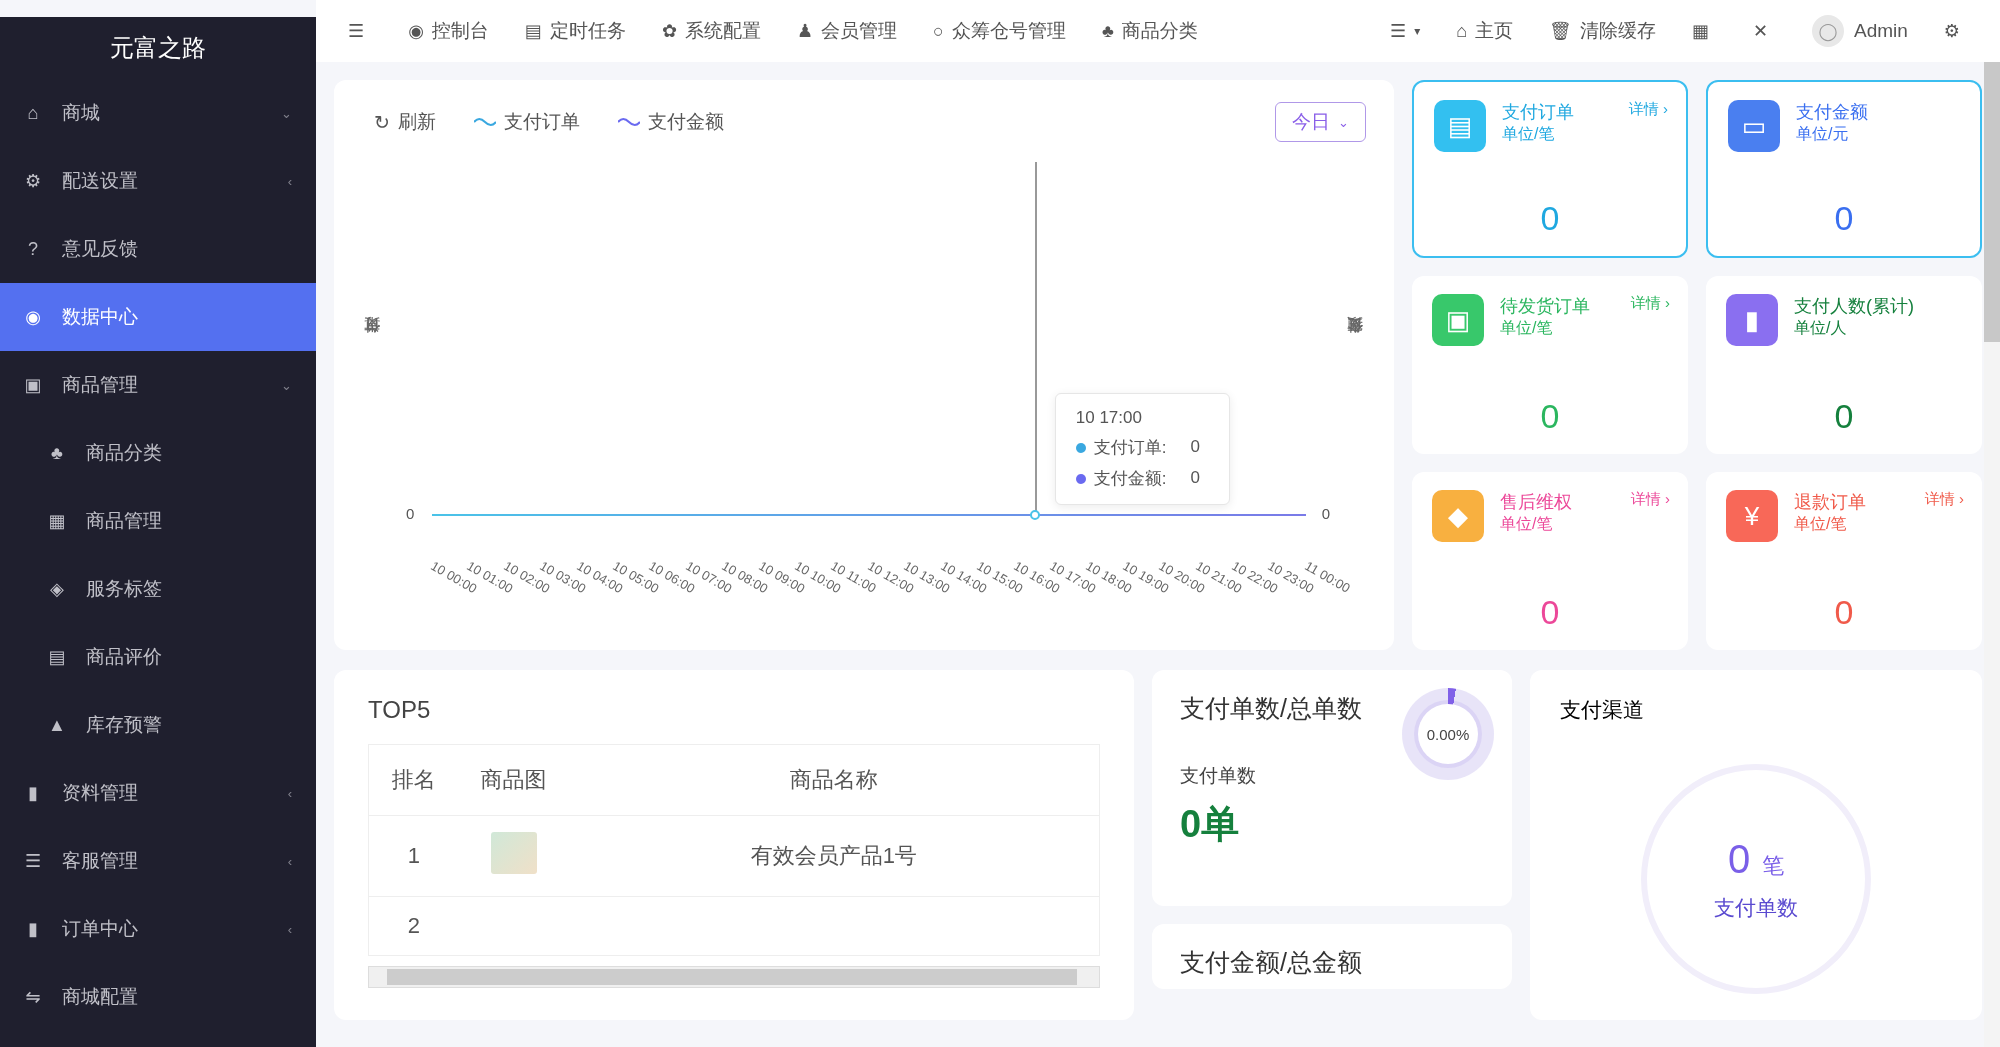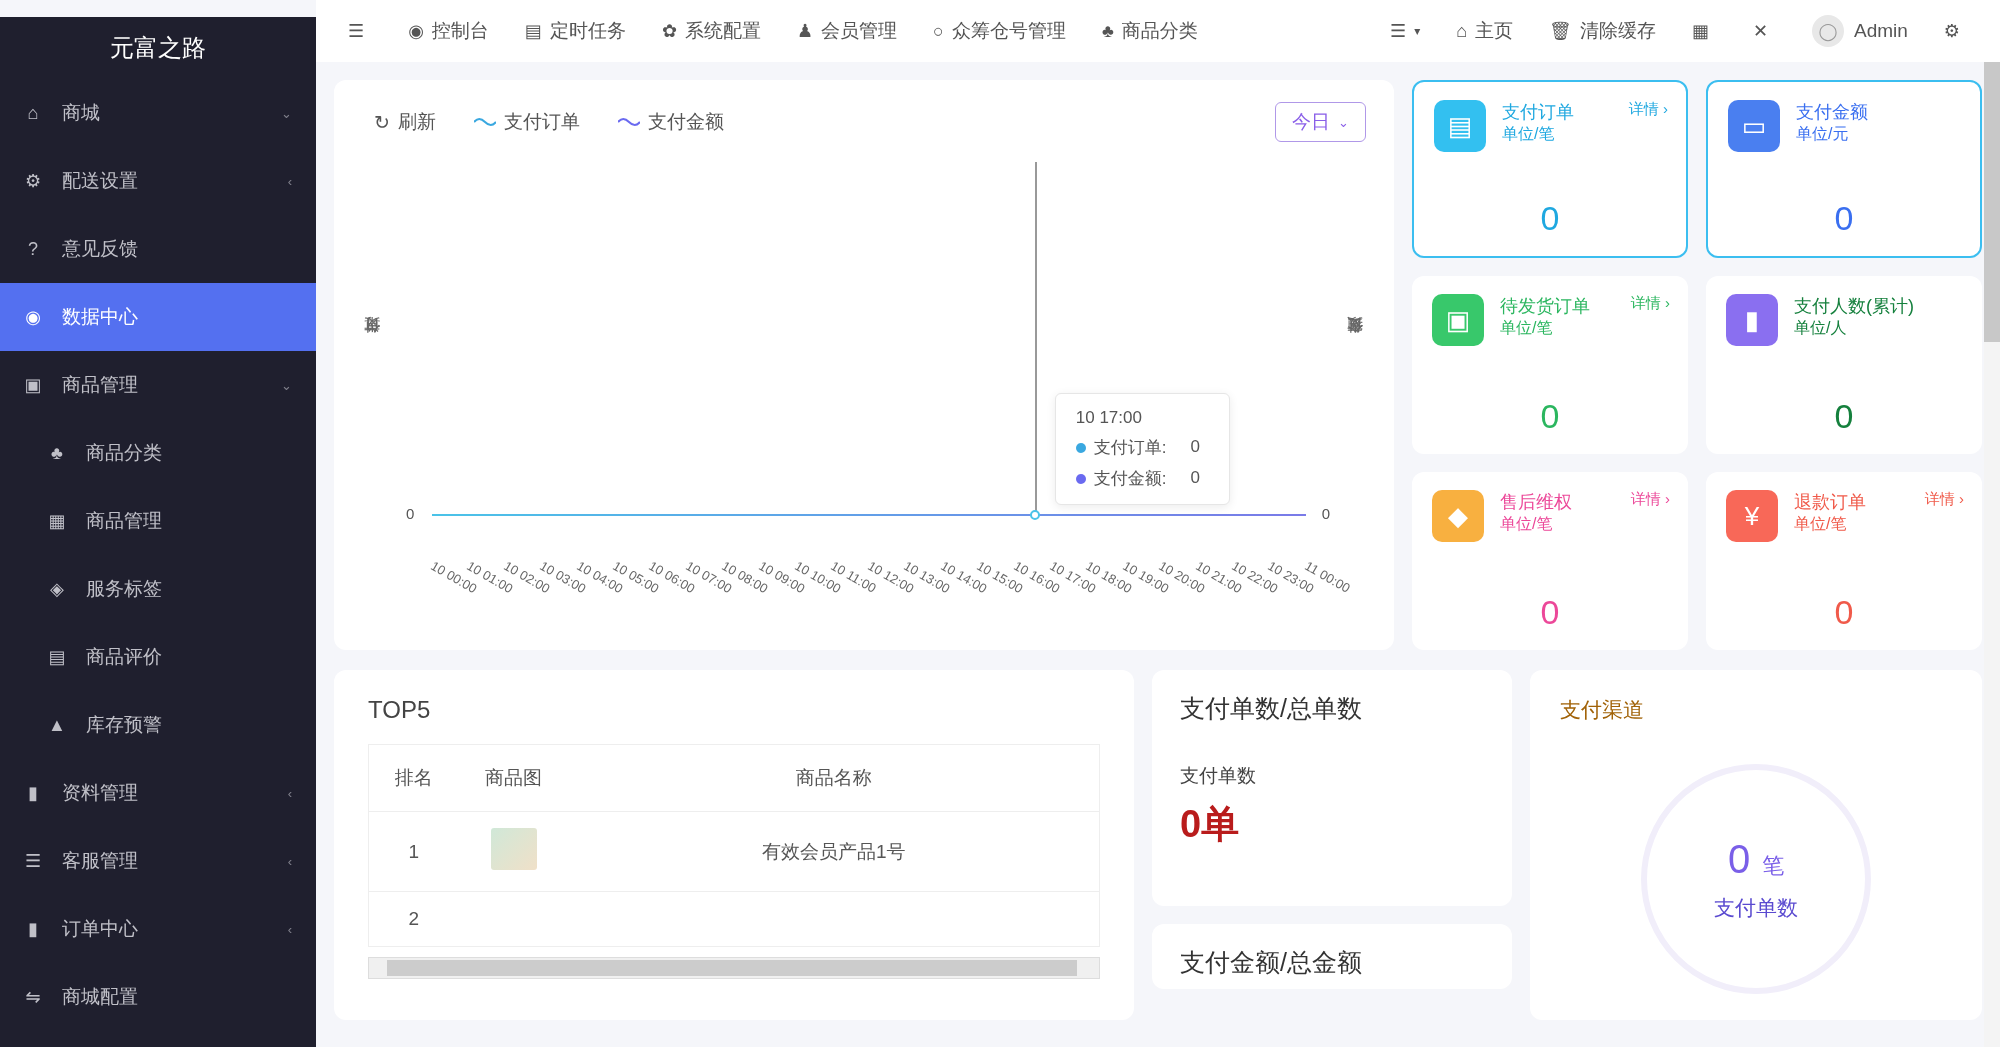--- a/index.html
+++ b/index.html
@@ -55,39 +55,39 @@
 .c-blue { color: #3a6ff0; } .bg-blue { background: #4a7ff0; }
 .c-green { color: #2bb65f; } .bg-green { background: #38c86b; }
 .c-purple { color: #15803d; } .bg-purple { background: #8a6ff0; }
 .c-orange { color: #ec4899; } .bg-orange { background: #f8b040; }
 .c-red { color: #f05a4a; } .bg-red { background: #f86858; }
 
 .row2 { display: flex; gap: 18px; margin-top: 20px; }
 .panel { background: #fff; border-radius: 12px; }
 .top5 { width: 800px; padding: 26px 34px 16px; }
 .top5 h3 { font-size: 24px; font-weight: 400; color: #444; margin-bottom: 20px; }
-.t5-table { width: 100%; border: 1px solid #eee; font-size: 19px; color: #555; border-collapse: collapse; }
+.t5-table { width: 100%; border: 1px solid #eee; font-size: 22px; color: #555; border-collapse: collapse; }
 .t5-table th { padding: 20px 12px; text-align: center; font-weight: 500; }
 .t5-table td { padding: 16px 12px; text-align: center; border-top: 1px solid #eee; }
 .t5-img { width: 46px; height: 42px; background: linear-gradient(135deg, #d0e8d8, #f0e0c8); display: inline-block; border-radius: 3px; }
 .hscroll { margin-top: 10px; height: 22px; background: #f0f0f0; border: 1px solid #ddd; position: relative; }
 .hscroll-thumb { position: absolute; left: 18px; top: 2px; height: 16px; width: 690px; background: #ccc; }
 
 .gauge-col { width: 360px; display: flex; flex-direction: column; gap: 18px; }
 .gauge-panel { background: #fff; border-radius: 12px; padding: 22px 28px; position: relative; min-height: 236px; }
 .gauge-panel h4 { font-size: 25px; font-weight: 500; color: #333; }
 .gauge-panel h5 { font-size: 19px; font-weight: 400; color: #444; margin-top: 38px; }
 .gauge-val { font-size: 38px; font-weight: 600; margin-top: 10px; }
-.c-vio { color: #b91c1c; }
+.c-vio { color: #15803d; }
 .gauge-ring { position: absolute; top: 18px; right: 18px; }
 .ring-outer { width: 92px; height: 92px; border-radius: 50%; background: conic-gradient(#8060e8 0deg 10deg, #e8e4f8 10deg 360deg); display: flex; align-items: center; justify-content: center; }
 .ring-inner { width: 60px; height: 60px; border-radius: 50%; background: #fff; display: flex; align-items: center; justify-content: center; font-size: 15px; color: #444; box-shadow: 0 0 0 4px rgba(128,96,232,.12); }
 
 .channel { flex: 1; padding: 26px 30px; }
-.channel h4 { font-size: 21px; color: #a16207; font-weight: 400; }
+.channel h4 { font-size: 21px; color: #000000; font-weight: 400; }
 .ch-circle { margin: 40px auto 0; width: 230px; height: 230px; border-radius: 50%; border: 6px solid #f1eefa; display: flex; flex-direction: column; align-items: center; justify-content: center; gap: 12px; }
 .ch-row1 { display: flex; align-items: baseline; gap: 12px; }
 .ch-num { font-size: 40px; color: #7a5fe8; }
 .ch-unit { font-size: 22px; color: #7a5fe8; }
 .ch-lbl { font-size: 21px; color: #5a4ad0; }
 
 .scrollbar-v { position: fixed; right: 0; top: 62px; width: 16px; bottom: 0; background: #f4f4f4; }
 .scrollbar-v .thumb { position: absolute; top: 0; width: 100%; height: 280px; background: #c8c8c8; }
 </style>
 </head>
@@ -371,20 +371,25 @@
         </tbody>
       </table>
       <div class="hscroll">
           <div class="hscroll-thumb"></div>
         </div>
     </div>
 
     <div class="gauge-col">
       <div class="gauge-panel">
         <h4>支付单数/总单数</h4>
+        <div class="gauge-ring">
+          <div class="ring-outer">
+              <div class="ring-inner">0.00%</div>
+            </div>
+        </div>
         <h5>支付单数</h5>
         <div class="gauge-val c-vio">0单</div>
       </div>
       <div class="gauge-panel" style="min-height:60px;padding:22px 28px 10px">
         <h4>支付金额/总金额</h4>
       </div>
     </div>
 
     <div class="panel channel">
       <h4>支付渠道</h4>

